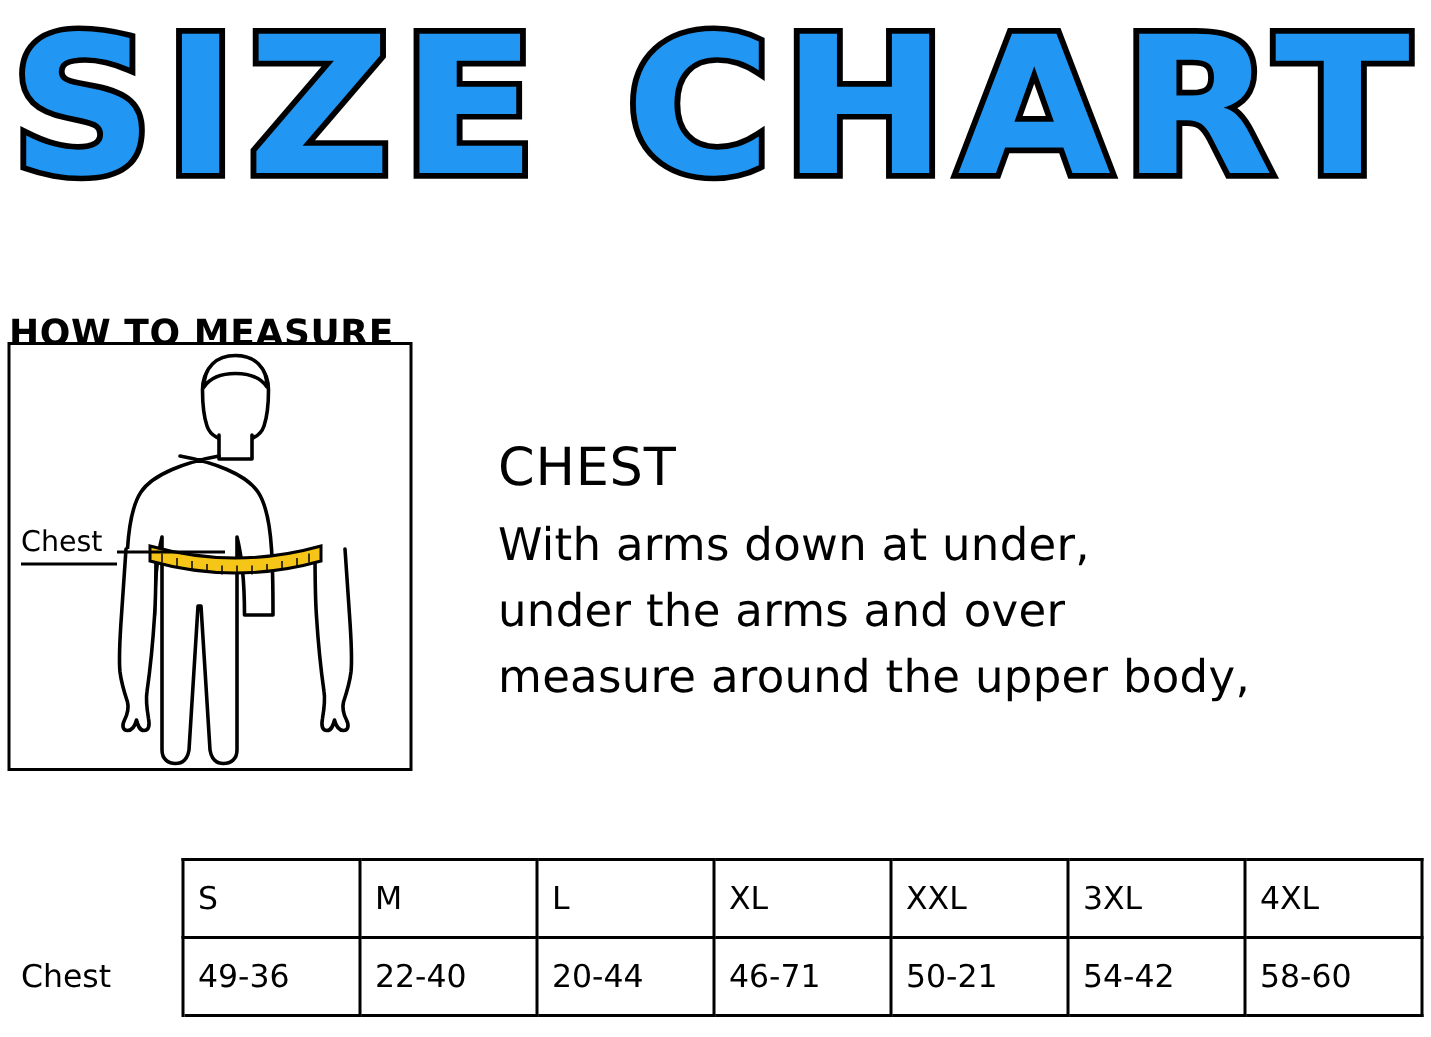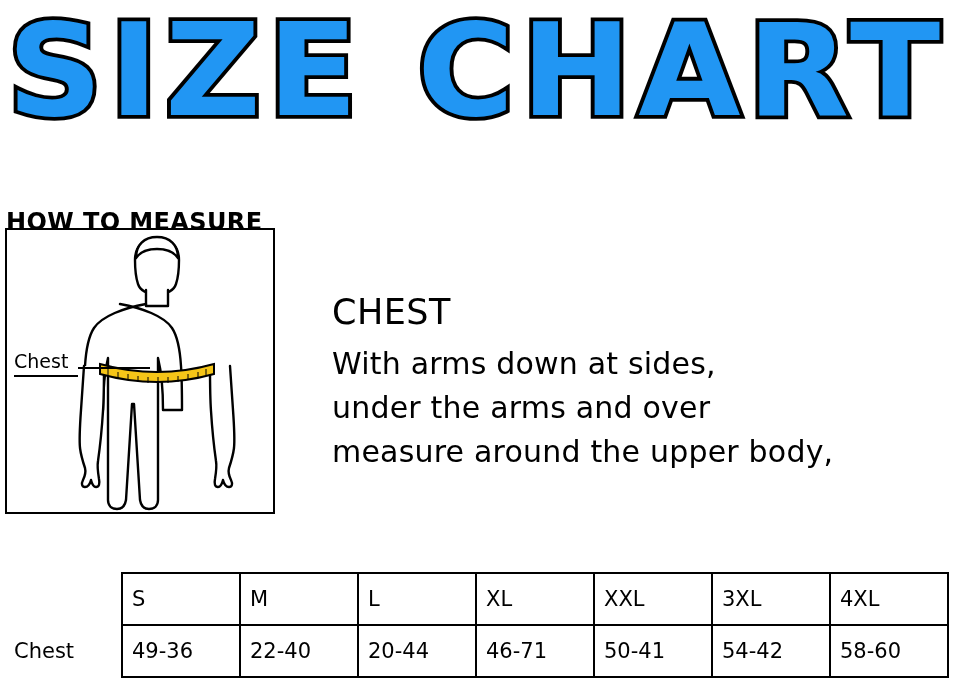--- a/index.html
+++ b/index.html
@@ -189,21 +189,21 @@
     </g>
   </svg>
 </div>
 
 <div class="chest-label">Chest</div>
 <div class="chest-underline"></div>
 <div class="chest-leader"></div>
 
 <div class="desc-title">CHEST</div>
 <div class="desc-body">
-  <div>With arms down at sides,</div>
+  <div>With arms down at under,</div>
   <div>under the arms and over</div>
   <div>measure around the upper body,</div>
 </div>
 
 <table class="size-table">
   <colgroup>
     <col class="col-label">
       <col class="col-size">
       <col class="col-size">
       <col class="col-size">
@@ -222,18 +222,18 @@
       <td>XXL</td>
       <td>3XL</td>
       <td>4XL</td>
     </tr>
     <tr>
       <td class="rowhead">Chest</td>
       <td>49-36</td>
       <td>22-40</td>
       <td>20-44</td>
       <td>46-71</td>
-      <td>50-41</td>
+      <td>50-21</td>
       <td>54-42</td>
       <td>58-60</td>
     </tr>
   </tbody>
 </table>
 
 </body></html>

